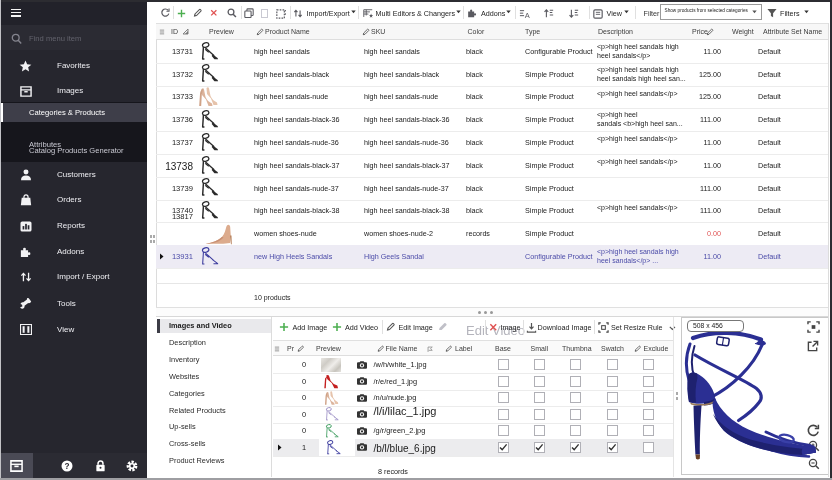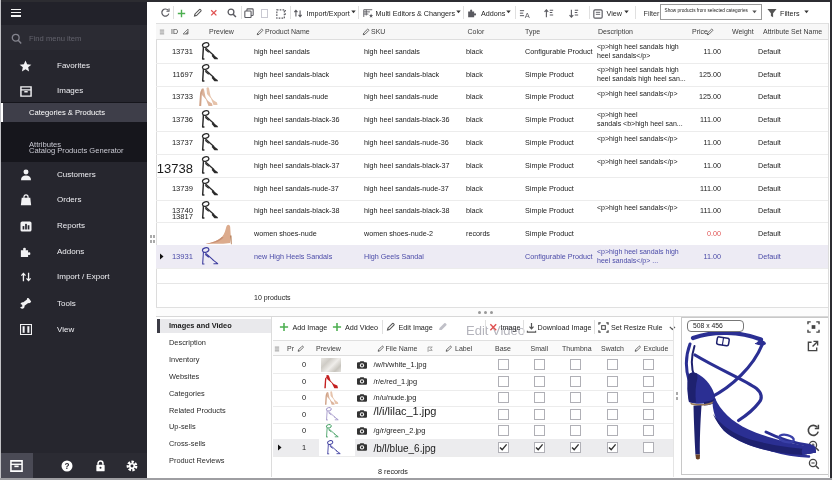--- a/index.html
+++ b/index.html
@@ -280,21 +280,21 @@
   </svg>
 <div class="t" style="left:254px;top:46.8px;font-size:7.2px;color:#1a1a1a">high heel sandals</div>
 <div class="t" style="left:364px;top:46.8px;font-size:7.2px;color:#1a1a1a">high heel sandals</div>
 <div class="t" style="left:466px;top:46.8px;font-size:7.2px;color:#1a1a1a">black</div>
 <div class="t" style="left:525px;top:46.8px;font-size:7.2px;color:#1a1a1a">Configurable Product</div>
 <div class="t" style="left:597px;top:43.0px;font-size:7px;color:#1a1a1a">&lt;p&gt;high heel sandals high</div>
 <div class="t" style="left:597px;top:51.8px;font-size:7px;color:#1a1a1a">heel sandals&lt;/p&gt;</div>
 <div class="t" style="right:111px;top:46.8px;font-size:7.2px;color:#1a1a1a">11.00</div>
 <div class="t" style="left:758px;top:46.8px;font-size:7.2px;color:#1a1a1a">Default</div>
 <div class="hline" style="left:156px;top:85.6px;width:672px"></div>
-<div class="t" style="right:639px;top:69.6px;font-size:7.6px;color:#1a1a1a">11697</div>
+<div class="t" style="right:639px;top:69.6px;font-size:7.6px;color:#1a1a1a">13732</div>
 <svg class="a" style="left:197px;top:64.3px" width="23" height="19" viewBox="0 0 23 19.5">
     <use href="#shoeB" fill="#2a2a2a" stroke="#2a2a2a"></use>
   </svg>
 <div class="t" style="left:254px;top:69.6px;font-size:7.2px;color:#1a1a1a">high heel sandals-black</div>
 <div class="t" style="left:364px;top:69.6px;font-size:7.2px;color:#1a1a1a">high heel sandals-black</div>
 <div class="t" style="left:466px;top:69.6px;font-size:7.2px;color:#1a1a1a">black</div>
 <div class="t" style="left:525px;top:69.6px;font-size:7.2px;color:#1a1a1a">Simple Product</div>
 <div class="t" style="left:597px;top:65.8px;font-size:7px;color:#1a1a1a">&lt;p&gt;high heel sandals high</div>
 <div class="t" style="left:597px;top:74.6px;font-size:7px;color:#1a1a1a">heel sandals high heel san...</div>
 <div class="t" style="right:111px;top:69.6px;font-size:7.2px;color:#1a1a1a">125.00</div>
@@ -330,21 +330,21 @@
     <use href="#shoeB" fill="#2a2a2a" stroke="#2a2a2a"></use>
   </svg>
 <div class="t" style="left:254px;top:138.0px;font-size:7.2px;color:#1a1a1a">high heel sandals-nude-36</div>
 <div class="t" style="left:364px;top:138.0px;font-size:7.2px;color:#1a1a1a">high heel sandals-nude-36</div>
 <div class="t" style="left:466px;top:138.0px;font-size:7.2px;color:#1a1a1a">black</div>
 <div class="t" style="left:525px;top:138.0px;font-size:7.2px;color:#1a1a1a">Simple Product</div>
 <div class="t" style="left:597px;top:135.2px;font-size:7px;color:#1a1a1a">&lt;p&gt;high heel sandals&lt;/p&gt;</div>
 <div class="t" style="right:111px;top:138.0px;font-size:7.2px;color:#1a1a1a">11.00</div>
 <div class="t" style="left:758px;top:138.0px;font-size:7.2px;color:#1a1a1a">Default</div>
 <div class="hline" style="left:156px;top:176.8px;width:672px"></div>
-<div class="t" style="right:639px;top:160.8px;font-size:13px;color:#1a1a1a">13738</div>
+<div class="t" style="right:639px;top:160.8px;font-size:10px;color:#1a1a1a">13738</div>
 <svg class="a" style="left:197px;top:155.5px" width="23" height="19" viewBox="0 0 23 19.5">
     <use href="#shoeB" fill="#2a2a2a" stroke="#2a2a2a"></use>
   </svg>
 <div class="t" style="left:254px;top:160.8px;font-size:7.2px;color:#1a1a1a">high heel sandals-black-37</div>
 <div class="t" style="left:364px;top:160.8px;font-size:7.2px;color:#1a1a1a">high heel sandals-black-37</div>
 <div class="t" style="left:466px;top:160.8px;font-size:7.2px;color:#1a1a1a">black</div>
 <div class="t" style="left:525px;top:160.8px;font-size:7.2px;color:#1a1a1a">Simple Product</div>
 <div class="t" style="left:597px;top:158.0px;font-size:7px;color:#1a1a1a">&lt;p&gt;high heel sandals&lt;/p&gt;</div>
 <div class="t" style="right:111px;top:160.8px;font-size:7.2px;color:#1a1a1a">11.00</div>
 <div class="t" style="left:758px;top:160.8px;font-size:7.2px;color:#1a1a1a">Default</div>

